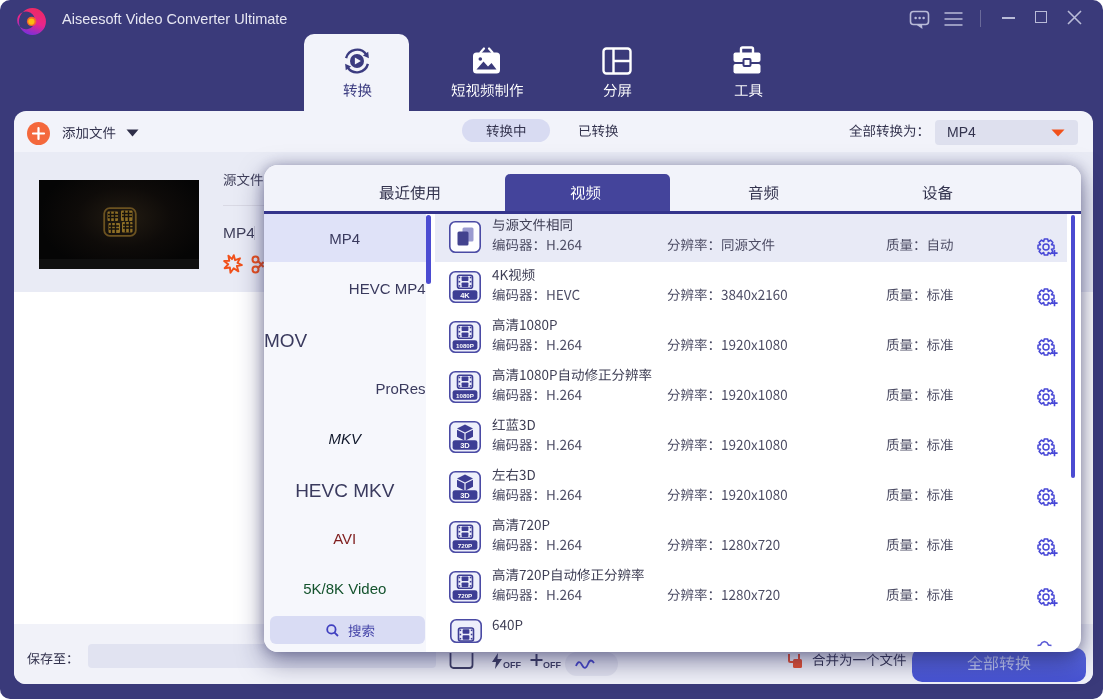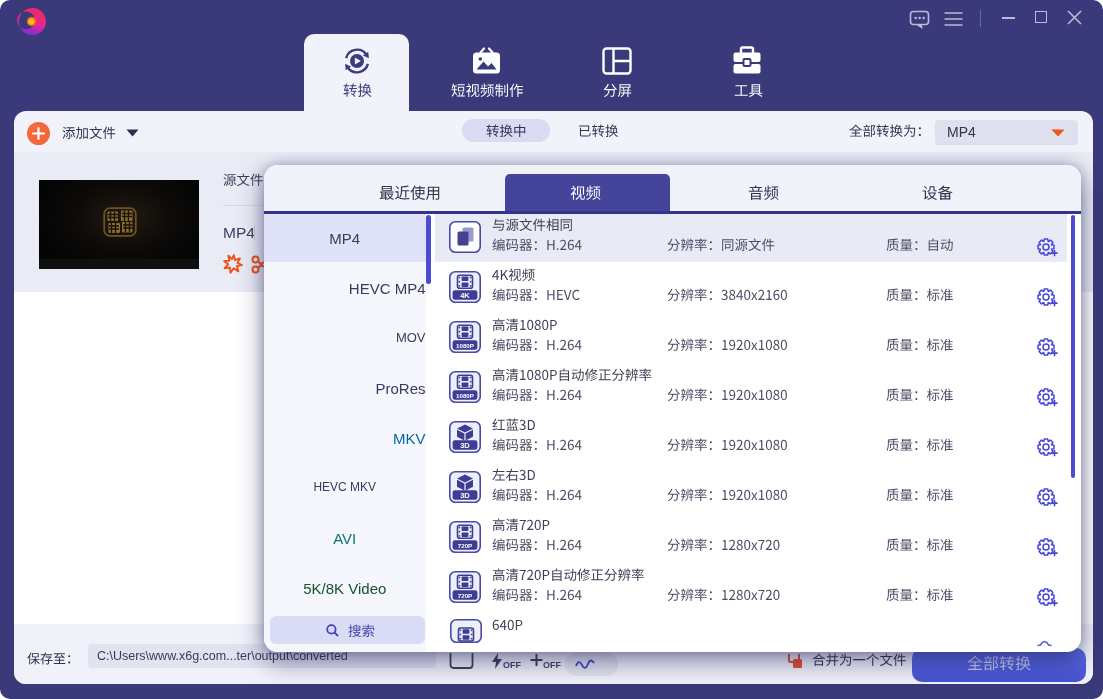--- a/index.html
+++ b/index.html
@@ -13,20 +13,21 @@
 <linearGradient id="lg1" x1="0.65" y1="0" x2="0.3" y2="1">
 <stop offset="0" stop-color="#ee2a62"></stop>
             <stop offset="0.5" stop-color="#e9258c"></stop>
             <stop offset="1" stop-color="#7030e2"></stop>
 </linearGradient>
 </defs>
 <path fill-rule="evenodd" fill="url(#lg1)" d="M17.5 3 A13.5 13.5 0 1 1 17.4 30 A13.5 13.5 0 0 1 17.5 3 Z M12.9 6.7 A8.9 8.9 0 1 0 13.0 24.1 A8.9 8.9 0 0 0 12.9 6.7 Z"></path>
 <circle cx="16.6" cy="16.4" r="4.7" fill="#f4652e"></circle>
 <circle cx="16.4" cy="16.6" r="3.1" fill="#fbbd10"></circle>
 </svg>
+<div class="abs" style="left:62px;top:11px;font-size:14.5px;font-weight:400;color:#e6e6f2;">Aiseesoft Video Converter Ultimate</div>
 <svg class="abs" style="left:909px;top:9px" width="22" height="21" viewBox="0 0 22 21" xmlns="http://www.w3.org/2000/svg" fill="none" stroke="#b9bbd8" stroke-width="1.6">
 <rect x="1.5" y="2.5" width="18" height="13" rx="3"></rect>
 <path d="M7 15.5 L13 15.5 L13.5 20 Z" fill="#b9bbd8" stroke="none"></path>
 <g fill="#b9bbd8" stroke="none">
           <circle cx="6.6" cy="9" r="1.25"></circle>
           <circle cx="10.6" cy="9" r="1.25"></circle>
           <circle cx="14.6" cy="9" r="1.25"></circle>
         </g>
 </svg>
 <svg class="abs" style="left:944px;top:11px" width="19" height="16" viewBox="0 0 19 16" xmlns="http://www.w3.org/2000/svg" stroke="#b9bbd8" stroke-width="1.7">
@@ -137,21 +138,20 @@
 </svg>
 <svg class="abs" style="left:250px;top:255px" width="14" height="19" viewBox="0 0 13 19" xmlns="http://www.w3.org/2000/svg" fill="none" stroke="#f1511b" stroke-width="2">
 <circle cx="5" cy="4.5" r="3"></circle>
         <circle cx="5" cy="14.5" r="3"></circle>
         <path d="M8 6.5 L13 12 M8 12.5 L13 7"></path>
 </svg>
 <svg style="position:absolute;left:27.0px;top:652.0px;" width="52.00" height="13.00" viewBox="0 -880 4000 1000" xmlns="http://www.w3.org/2000/svg">
         <path transform="scale(1.0,-1.0)" fill="#33334e" d="M452 726H824V542H452ZM380 793V474H598V350H306V281H554C486 175 380 74 277 23C294 9 317 -18 329 -36C427 21 528 121 598 232V-80H673V235C740 125 836 20 928 -38C941 -19 964 7 981 22C884 74 782 175 718 281H954V350H673V474H899V793ZM277 837C219 686 123 537 23 441C36 424 58 384 65 367C102 404 138 448 173 496V-77H245V607C284 673 319 744 347 815Z M1613 349V266H1335V196H1613V10C1613 -4 1610 -8 1592 -9C1574 -10 1514 -10 1448 -8C1458 -29 1468 -58 1471 -79C1557 -79 1613 -79 1647 -68C1680 -56 1689 -35 1689 9V196H1957V266H1689V324C1762 370 1840 432 1894 492L1846 529L1831 525H1420V456H1761C1718 416 1663 375 1613 349ZM1385 840C1373 797 1359 753 1342 709H1063V637H1311C1246 499 1153 370 1031 284C1043 267 1061 235 1069 216C1112 247 1152 282 1188 320V-78H1264V411C1316 481 1358 557 1394 637H1939V709H1424C1438 746 1451 784 1462 821Z M2146 423C2184 436 2238 437 2783 463C2808 437 2830 412 2845 391L2910 437C2856 505 2743 603 2653 670L2594 631C2635 600 2679 563 2719 525L2254 507C2317 564 2381 636 2442 714H2917V785H2077V714H2343C2283 635 2216 566 2191 544C2164 518 2142 501 2122 497C2130 477 2143 439 2146 423ZM2460 415V285H2142V215H2460V30H2054V-41H2948V30H2537V215H2864V285H2537V415Z M3250 486C3290 486 3326 515 3326 560C3326 606 3290 636 3250 636C3210 636 3174 606 3174 560C3174 515 3210 486 3250 486ZM3250 -4C3290 -4 3326 26 3326 71C3326 117 3290 146 3250 146C3210 146 3174 117 3174 71C3174 26 3210 -4 3250 -4Z"></path>
       </svg>
 <div class="abs" style="left:88px;top:644px;width:348px;height:23.5px;border-radius:4px;background:#e1e3f1;"></div>
-<div class="abs" style="left:97px;top:649px;font-size:12.5px;color:#3a3a52;white-space:nowrap;">C:\Users\www.x6g.com...ter\output\converted</div>
 <svg class="abs" style="left:449px;top:653px" width="25" height="17" viewBox="0 0 25 17" xmlns="http://www.w3.org/2000/svg" fill="none" stroke="#3f3f63" stroke-width="1.8">
 <rect x="1.5" y="-6" width="22" height="21" rx="3"></rect>
       </svg>
 <svg class="abs" style="left:491px;top:653px" width="12" height="16" viewBox="0 0 12 16" xmlns="http://www.w3.org/2000/svg">
 <path d="M7 0 L1 9 H5 L4 16 L11 6 H6.5 Z" fill="#3f3f63"></path>
       </svg>
 <div class="abs" style="left:503px;top:660px;font-size:9px;font-weight:700;color:#3f3f63;">OFF</div>
 <svg class="abs" style="left:530px;top:653px" width="13" height="14" viewBox="0 0 13 14" xmlns="http://www.w3.org/2000/svg" stroke="#3f3f63" stroke-width="2">
 <path d="M6.5 1 V13 M0.5 7 H12.5"></path>
       </svg>
@@ -187,25 +187,25 @@
           <path transform="scale(1.0,-1.0)" fill="#ffffff" d="M450 791V259H523V725H832V259H907V791ZM154 804C190 765 229 710 247 673L308 713C290 748 250 800 211 838ZM637 649V454C637 297 607 106 354 -25C369 -37 393 -65 402 -81C552 -2 631 105 671 214V20C671 -47 698 -65 766 -65H857C944 -65 955 -24 965 133C946 138 921 148 902 163C898 19 893 -8 858 -8H777C749 -8 741 0 741 28V276H690C705 337 709 397 709 452V649ZM63 668V599H305C247 472 142 347 39 277C50 263 68 225 74 204C113 233 152 269 190 310V-79H261V352C296 307 339 250 359 219L407 279C388 301 318 381 280 422C328 490 369 566 397 644L357 671L343 668Z M1701 501C1699 151 1688 35 1446 -30C1459 -43 1477 -67 1483 -83C1743 -9 1762 129 1764 501ZM1728 84C1795 34 1881 -38 1923 -82L1968 -34C1925 9 1837 78 1770 126ZM1428 386C1376 178 1261 42 1049 -25C1064 -40 1081 -65 1088 -83C1315 -3 1438 144 1493 371ZM1133 397C1113 323 1080 248 1037 197C1054 189 1081 172 1093 162C1135 217 1174 301 1196 383ZM1544 609V137H1608V550H1854V139H1922V609H1742L1782 714H1950V781H1518V714H1709C1699 680 1686 640 1672 609ZM1114 753V529H1039V461H1248V158H1316V461H1502V529H1334V652H1479V716H1334V841H1266V529H1176V753Z"></path>
         </svg>
 <svg style="position:absolute;left:483.5px;top:20.5px;" width="31.00" height="15.50" viewBox="0 -880 2000 1000" xmlns="http://www.w3.org/2000/svg">
           <path transform="scale(1.0,-1.0)" fill="#33334e" d="M435 833C450 808 464 777 474 749H112V681H897V749H558C548 780 530 819 509 848ZM248 659C274 616 297 557 306 514H55V446H946V514H693C718 556 743 611 766 659L685 679C668 631 638 561 613 514H349L385 523C376 565 351 628 319 675ZM267 130H740V21H267ZM267 190V294H740V190ZM193 358V-81H267V-43H740V-79H818V358Z M1701 501C1699 151 1688 35 1446 -30C1459 -43 1477 -67 1483 -83C1743 -9 1762 129 1764 501ZM1728 84C1795 34 1881 -38 1923 -82L1968 -34C1925 9 1837 78 1770 126ZM1428 386C1376 178 1261 42 1049 -25C1064 -40 1081 -65 1088 -83C1315 -3 1438 144 1493 371ZM1133 397C1113 323 1080 248 1037 197C1054 189 1081 172 1093 162C1135 217 1174 301 1196 383ZM1544 609V137H1608V550H1854V139H1922V609H1742L1782 714H1950V781H1518V714H1709C1699 680 1686 640 1672 609ZM1114 753V529H1039V461H1248V158H1316V461H1502V529H1334V652H1479V716H1334V841H1266V529H1176V753Z"></path>
         </svg>
 <svg style="position:absolute;left:657.5px;top:20.5px;" width="31.00" height="15.50" viewBox="0 -880 2000 1000" xmlns="http://www.w3.org/2000/svg">
           <path transform="scale(1.0,-1.0)" fill="#33334e" d="M122 776C175 729 242 662 273 619L324 672C292 713 225 778 171 822ZM43 526V454H184V95C184 49 153 16 134 4C148 -11 168 -42 175 -60C190 -40 217 -20 395 112C386 127 374 155 368 175L257 94V526ZM491 804V693C491 619 469 536 337 476C351 464 377 435 386 420C530 489 562 597 562 691V734H739V573C739 497 753 469 823 469C834 469 883 469 898 469C918 469 939 470 951 474C948 491 946 520 944 539C932 536 911 534 897 534C884 534 839 534 828 534C812 534 810 543 810 572V804ZM805 328C769 248 715 182 649 129C582 184 529 251 493 328ZM384 398V328H436L422 323C462 231 519 151 590 86C515 38 429 5 341 -15C355 -31 371 -61 377 -80C474 -54 566 -16 647 39C723 -17 814 -58 917 -83C926 -62 947 -32 963 -16C867 4 781 39 708 86C793 160 861 256 901 381L855 401L842 398Z M1685 688C1637 637 1572 593 1498 555C1430 589 1372 630 1329 677L1340 688ZM1369 843C1319 756 1221 656 1076 588C1093 576 1116 551 1128 533C1184 562 1233 595 1276 630C1317 588 1365 551 1420 519C1298 468 1160 433 1030 415C1043 398 1058 365 1064 344C1209 368 1363 411 1499 477C1624 417 1772 378 1926 358C1936 379 1956 410 1973 427C1831 443 1694 473 1578 519C1673 575 1754 644 1808 727L1759 758L1746 754H1399C1418 778 1435 802 1450 827ZM1248 129H1460V18H1248ZM1248 190V291H1460V190ZM1746 129V18H1537V129ZM1746 190H1537V291H1746ZM1170 357V-80H1248V-48H1746V-78H1827V357Z"></path>
         </svg>
 <div class="abs" style="left:0;top:65.3px;width:161.5px;text-align:center;font-size:15px;color:#3a3a5e;">MP4</div>
 <div class="abs" style="left:0;top:115.3px;width:161.5px;text-align:right;font-size:15px;color:#3a3a5e;">HEVC MP4</div>
-<div class="abs" style="left:0;top:165.3px;width:161.5px;text-align:right;font-size:13px;color:#3a3a5e;">MOV</div>
+<div class="abs" style="left:0;top:165.3px;width:161.5px;text-align:left;font-size:19px;color:#3a3a5e;">MOV</div>
 <div class="abs" style="left:0;top:215.3px;width:161.5px;text-align:right;font-size:15px;color:#3a3a5e;">ProRes</div>
-<div class="abs" style="left:0;top:265.3px;width:161.5px;text-align:right;font-size:15px;color:#0369a1;">MKV</div>
-<div class="abs" style="left:0;top:315.3px;width:161.5px;text-align:center;font-size:12px;color:#3a3a5e;">HEVC MKV</div>
-<div class="abs" style="left:0;top:365.3px;width:161.5px;text-align:center;font-size:15px;color:#0f766e;">AVI</div>
+<div class="abs" style="left:0;top:265.3px;width:161.5px;text-align:center;font-size:15px;color:#0f172a;font-style:italic;">MKV</div>
+<div class="abs" style="left:0;top:315.3px;width:161.5px;text-align:center;font-size:19px;color:#3a3a5e;">HEVC MKV</div>
+<div class="abs" style="left:0;top:365.3px;width:161.5px;text-align:center;font-size:15px;color:#7f1d1d;">AVI</div>
 <div class="abs" style="left:0;top:415.3px;width:161.5px;text-align:center;font-size:15px;color:#14532d;">5K/8K Video</div>
 <div class="abs" style="left:6px;top:451.5px;width:155px;height:28px;border-radius:6px;background:#d9dcf4;"></div>
 <svg class="abs" style="left:62px;top:459px" width="13" height="13" viewBox="0 0 13 13" xmlns="http://www.w3.org/2000/svg" fill="none" stroke="#4040c0" stroke-width="1.8">
 <circle cx="5.4" cy="5.4" r="4.2"></circle>
           <path d="M8.6 8.6 L12 12"></path>
         </svg>
 <svg style="position:absolute;left:84.0px;top:459.5px;" width="27.00" height="13.50" viewBox="0 -880 2000 1000" xmlns="http://www.w3.org/2000/svg">
           <path transform="scale(1.0,-1.0)" fill="#4444a8" d="M166 840V638H46V568H166V354L39 309L59 238L166 279V13C166 0 161 -3 150 -3C138 -4 103 -4 64 -3C74 -24 83 -56 85 -75C144 -76 181 -73 205 -61C229 -48 237 -27 237 13V306L349 350L336 418L237 380V568H339V638H237V840ZM379 290V226H424L416 223C458 156 515 99 584 53C499 16 402 -7 304 -20C317 -36 331 -64 338 -82C449 -64 557 -34 651 12C730 -29 820 -59 917 -78C927 -59 946 -31 962 -16C875 -2 793 21 721 52C803 106 870 178 911 271L866 293L853 290H683V387H915V758H723V696H847V602H727V545H847V449H683V841H614V449H457V544H566V602H457V694C509 710 563 730 607 754L553 804C516 779 450 751 392 732V387H614V290ZM809 226C771 169 717 123 652 87C586 125 531 171 491 226Z M1633 104C1718 58 1825 -12 1877 -58L1938 -14C1881 32 1773 98 1690 141ZM1290 136C1233 82 1143 26 1061 -11C1078 -23 1106 -47 1119 -61C1198 -20 1294 46 1358 109ZM1194 319C1211 326 1237 329 1421 341C1339 302 1269 272 1237 260C1179 236 1135 222 1102 219C1109 200 1119 166 1122 153C1148 162 1187 166 1479 185V10C1479 -2 1475 -6 1458 -6C1443 -8 1389 -8 1327 -6C1339 -26 1351 -54 1355 -75C1428 -75 1479 -75 1510 -63C1543 -52 1552 -32 1552 8V189L1797 204C1824 176 1848 148 1864 126L1922 166C1879 221 1789 304 1718 362L1665 328C1691 306 1719 281 1746 255L1309 232C1450 285 1592 352 1727 434L1673 480C1629 451 1581 424 1532 398L1309 385C1378 419 1447 460 1510 505L1480 528H1862V405H1936V593H1539V686H1923V752H1539V841H1461V752H1076V686H1461V593H1066V405H1137V528H1434C1363 473 1274 425 1246 411C1218 396 1193 387 1174 385C1181 367 1191 333 1194 319Z"></path>
         </svg>
 <svg class="abs" style="left:185px;top:56.7px" width="32" height="32" viewBox="0 0 32 32" xmlns="http://www.w3.org/2000/svg">

